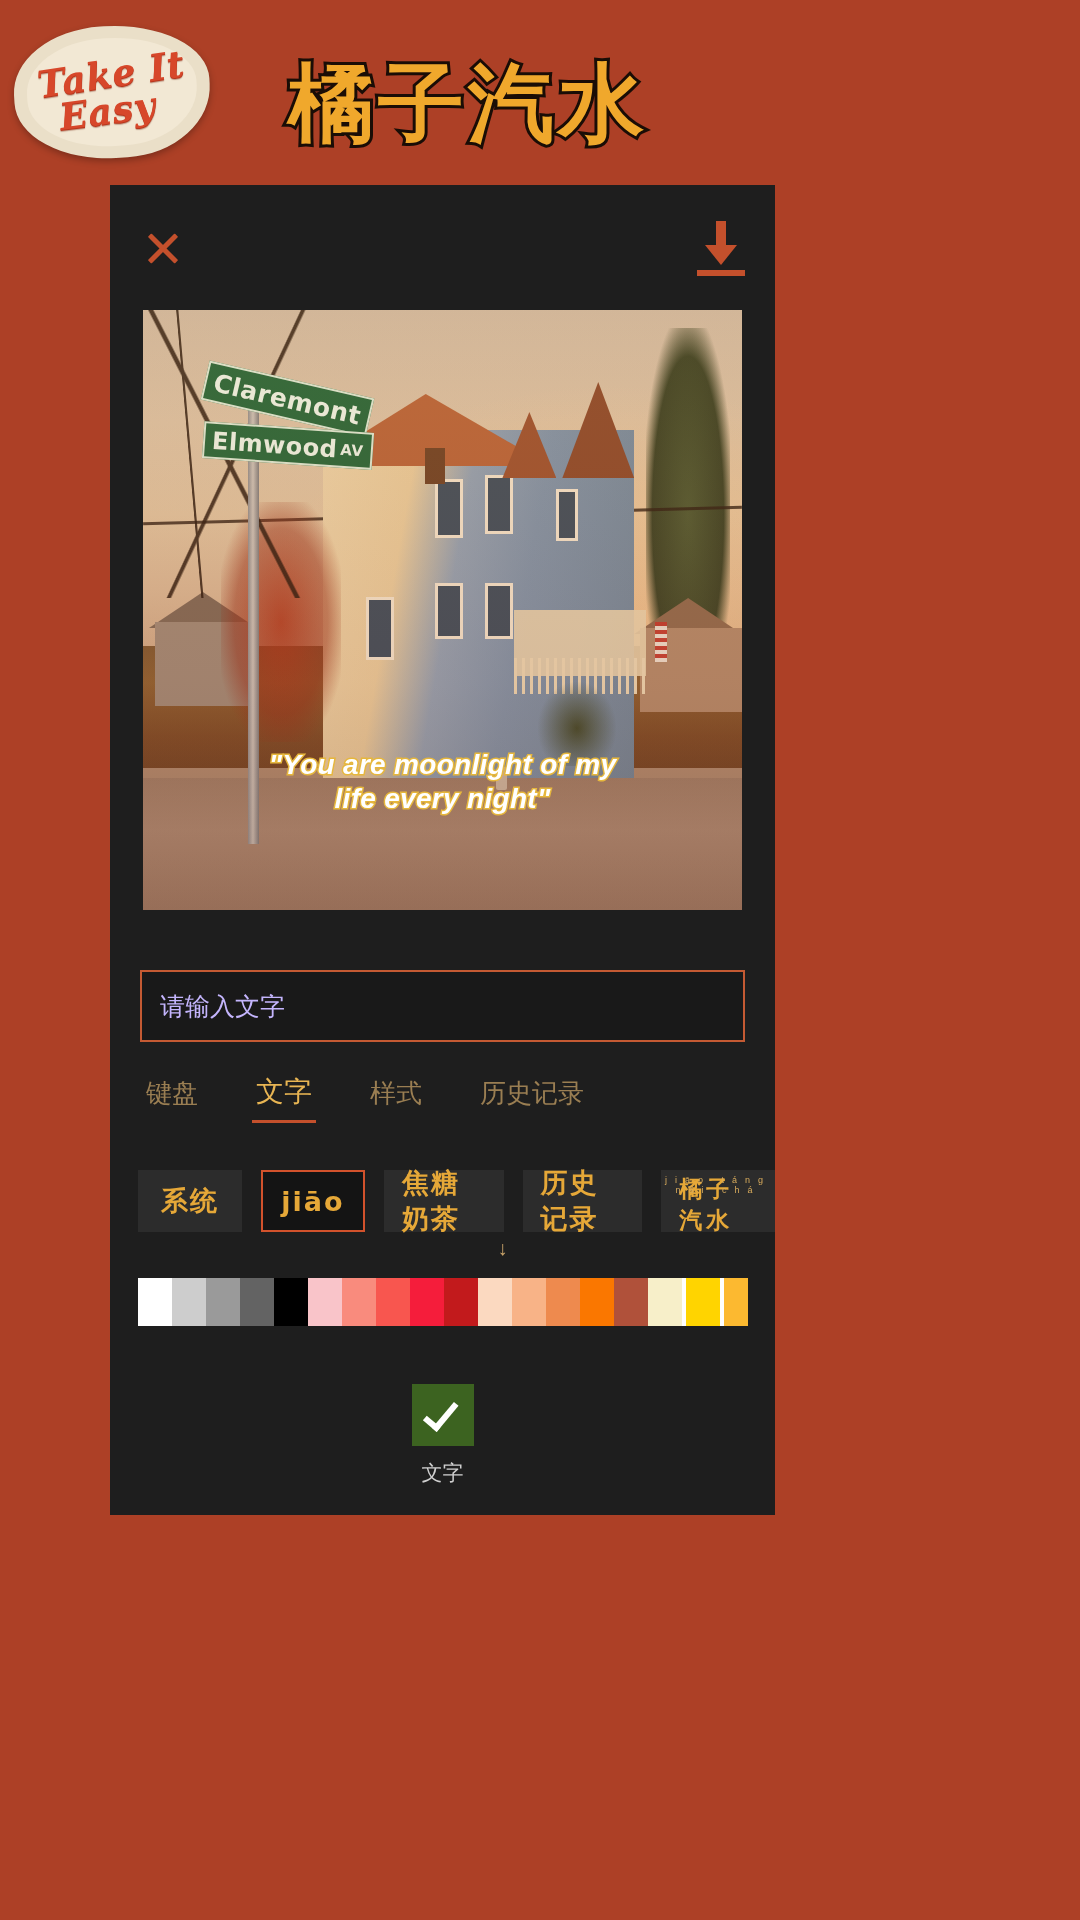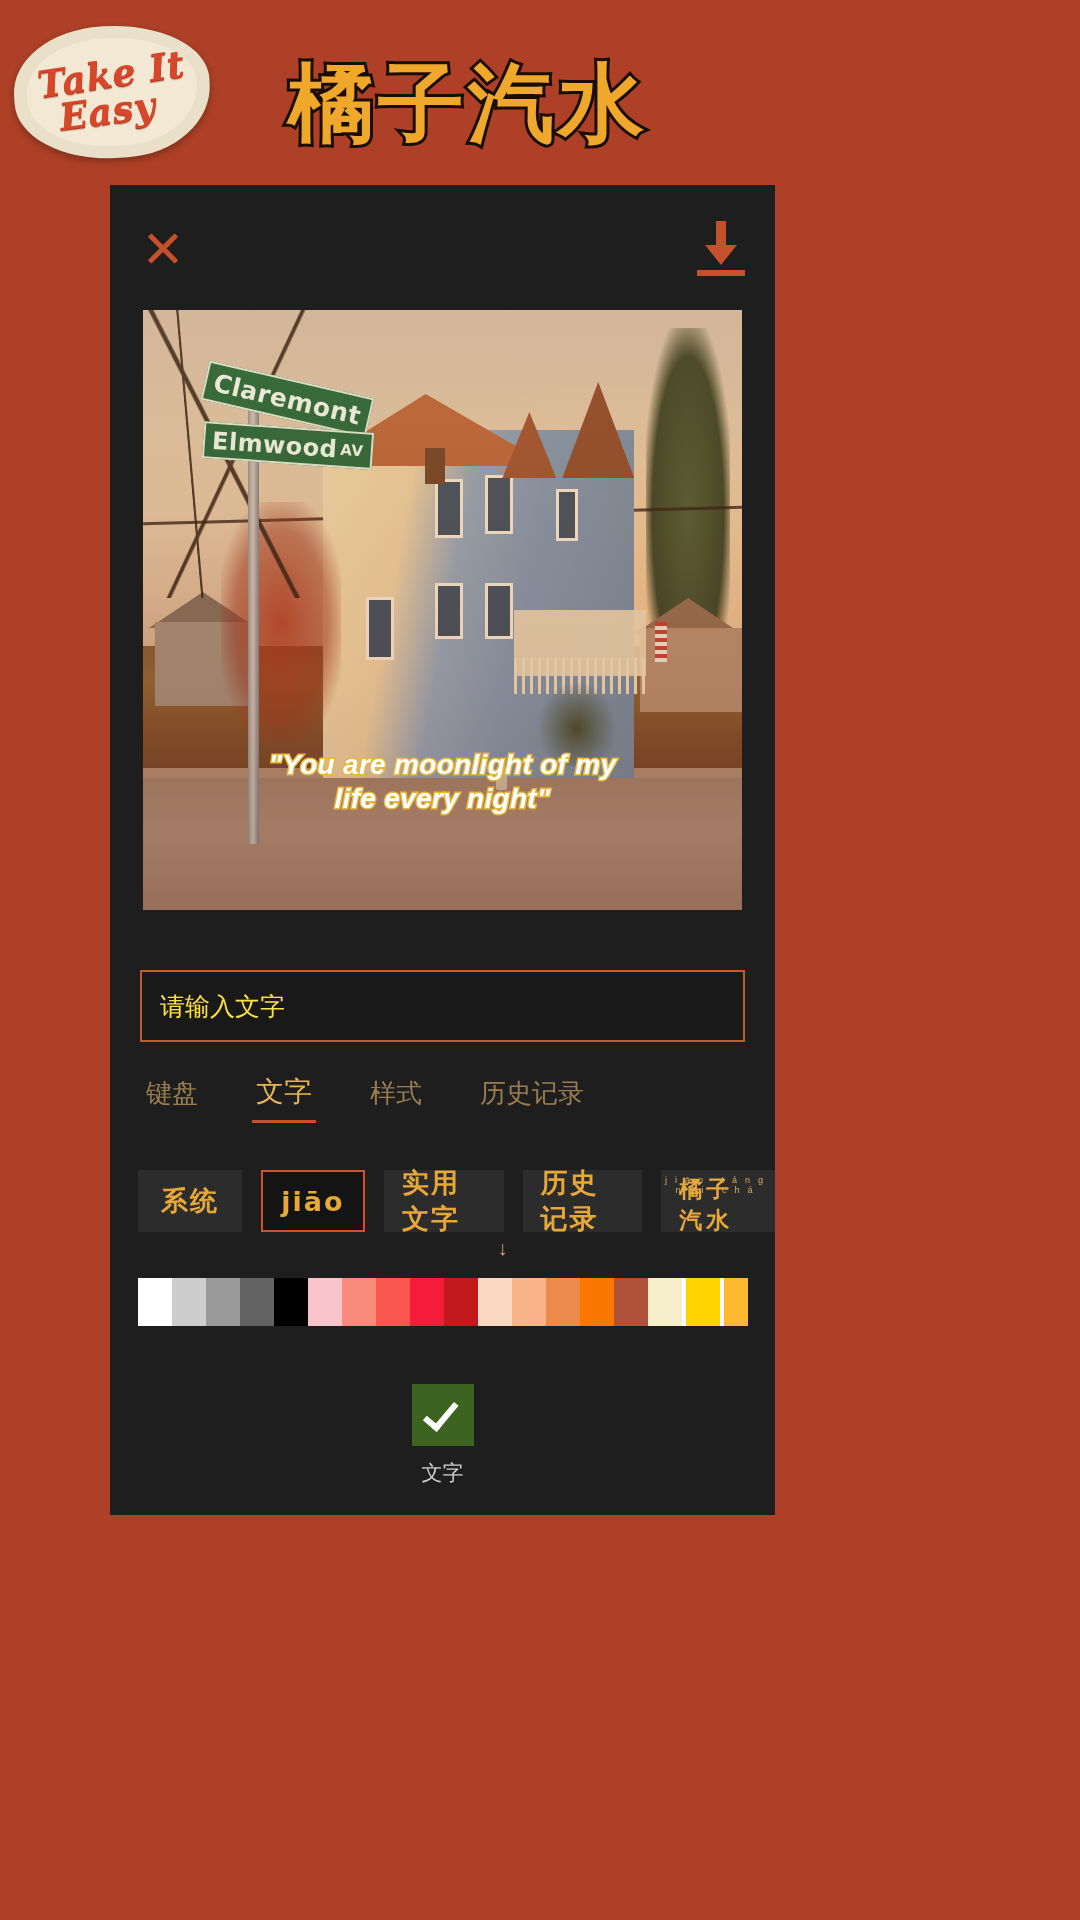--- a/index.html
+++ b/index.html
@@ -240,21 +240,21 @@
   }
 
   
   .input-box {
     position: absolute; left: 30px; top: 785px;
     width: 605px; height: 72px;
     border: 2px solid #c45a33; background: #191919;
     display: flex; align-items: center; padding-left: 18px;
     cursor: text;
   }
-  .input-ph { color: #fde047; font-size: 25px; }
+  .input-ph { color: #c4b5fd; font-size: 25px; }
 
   
   .tabs {
     position: absolute; left: 30px; top: 888px;
     display: flex; gap: 46px; align-items: flex-end;
   }
   .tab { position: relative; padding: 0 6px 12px; cursor: pointer; }
   .tab span { font-size: 26px; color: #9a7e52; }
   .tab.active span { color: #e8b553; font-size: 28px; }
   .tab.active::after {
@@ -417,21 +417,21 @@
   </div>
 
   <div class="fonts">
     <div class="chip">
       <span class="lbl">系统</span>
     </div>
     <div class="chip sel">
       <span class="lbl">jiāo</span>
     </div>
     <div class="chip">
-      <span class="lbl">实用文字</span>
+      <span class="lbl">焦糖奶茶</span>
       <span class="dlmark">↓</span>
     </div>
     <div class="chip">
       <span class="lbl">历史记录</span>
     </div>
     <div class="chip tea clip">
       <span class="pinyin">jiāo táng nǎi chá</span>
       <span class="lbl">橘子汽水</span>
 
     </div>

